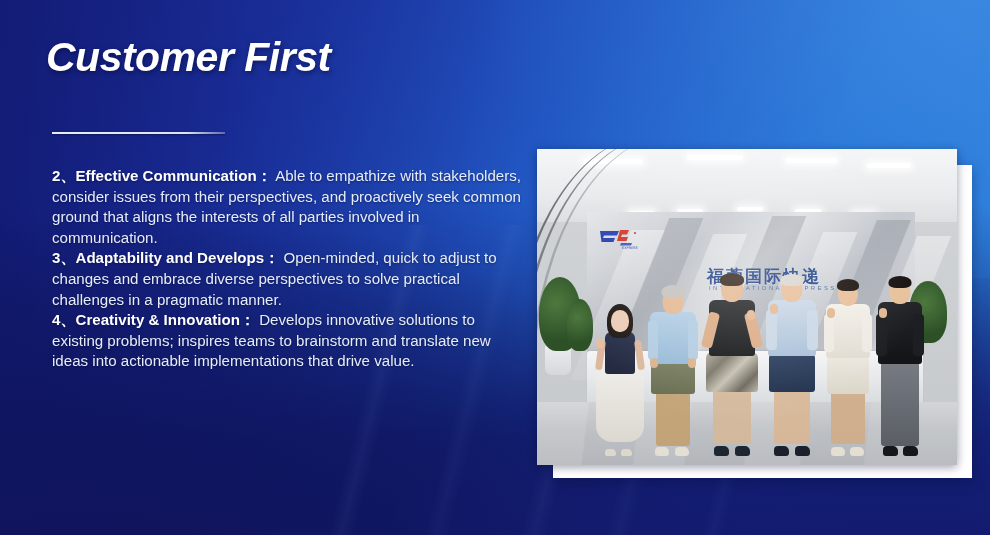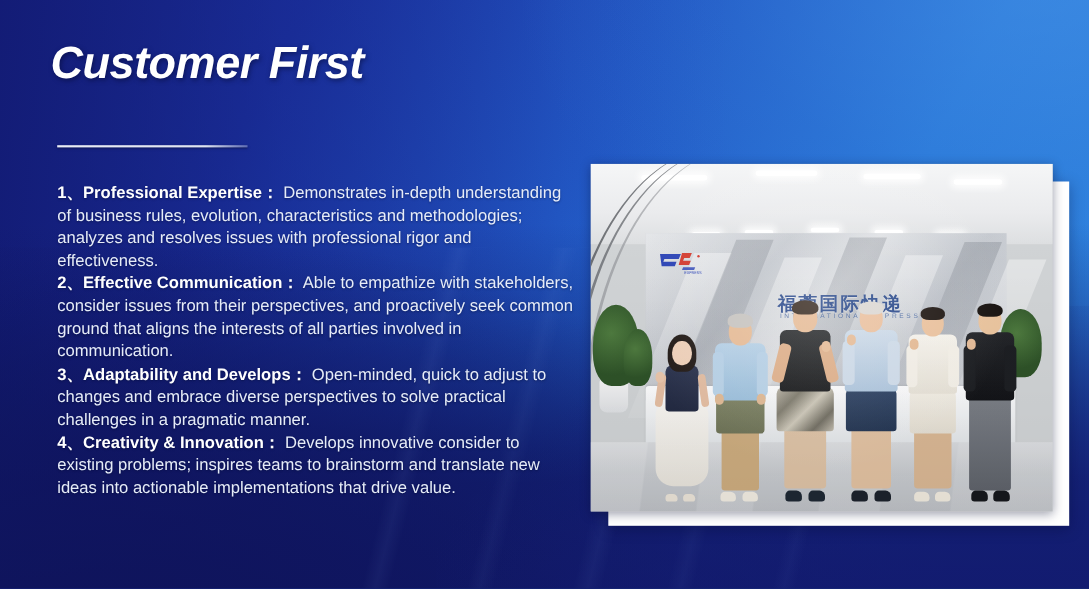--- a/index.html
+++ b/index.html
@@ -296,24 +296,23 @@
   <div class="bg-left-wash"></div>
   <div class="bg-bottom-wash"></div>
   <div class="bg-corner-dark"></div>
   <div class="bg-corner-br"></div>
   <div class="bg-streaks"></div>
 
   <div class="title">Customer First</div>
   <div class="title-rule"></div>
 
   <div class="body-copy">
-    <p><span class="lead">1、</span><span class="lead">Professional Expertise：</span> <span>Demonstrates in-depth understanding of business rules, evolution, characteristics and methodologies; analyzes and resolves issues with professional rigor and effectiveness.</span></p>
     <p><span class="lead">2、</span><span class="lead">Effective Communication：</span> <span>Able to empathize with stakeholders, consider issues from their perspectives, and proactively seek common ground that aligns the interests of all parties involved in communication.</span></p>
     <p><span class="lead">3、</span><span class="lead">Adaptability and Develops：</span> <span>Open-minded, quick to adjust to changes and embrace diverse perspectives to solve practical challenges in a pragmatic manner.</span></p>
-    <p><span class="lead">4、</span><span class="lead">Creativity &amp; Innovation：</span> <span>Develops innovative consider to existing problems; inspires teams to brainstorm and translate new ideas into actionable implementations that drive value.</span></p>
+    <p><span class="lead">4、</span><span class="lead">Creativity &amp; Innovation：</span> <span>Develops innovative solutions to existing problems; inspires teams to brainstorm and translate new ideas into actionable implementations that drive value.</span></p>
   </div>
 
   <div class="photo-block">
     <div class="photo-frame"></div>
 
     <div class="photo">
       <div class="ph-ceiling"></div>
       <div class="ph-light" style="left:46px;  top:10px; width:60px;"></div>
       <div class="ph-light" style="left:150px; top:6px;  width:56px;"></div>
       <div class="ph-light" style="left:248px; top:9px;  width:52px;"></div>

